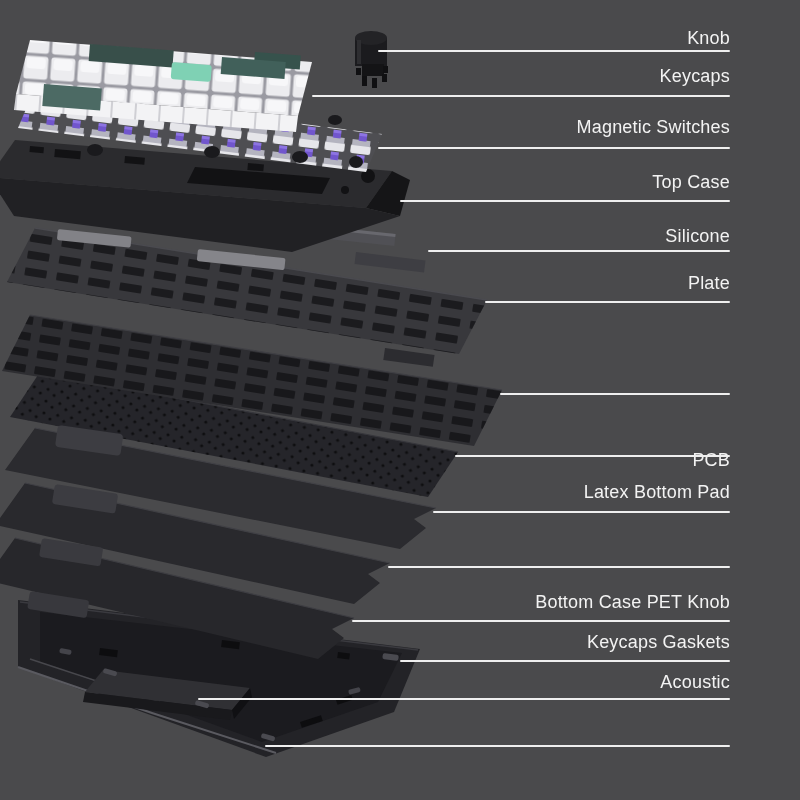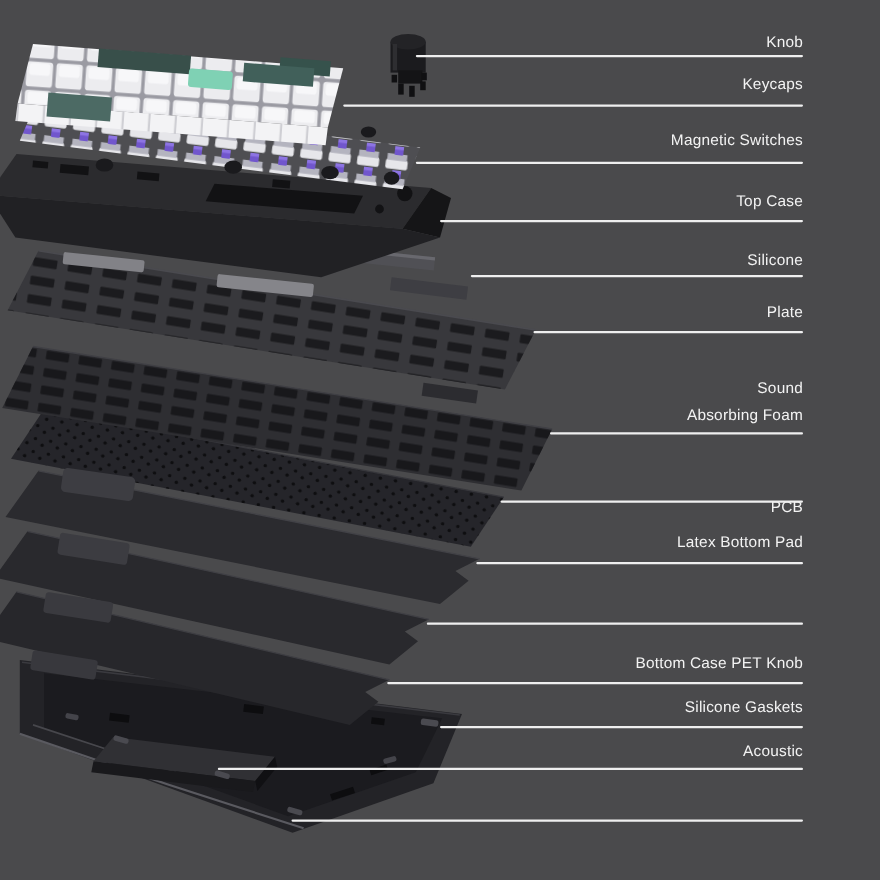--- a/index.html
+++ b/index.html
@@ -13,21 +13,21 @@
   }
   html,body{margin:0;padding:0;background:var(--background);}
   .stage{
     position:relative;width:800px;height:800px;margin:0 auto;
     background:var(--background);overflow:hidden;
     font-family:"Liberation Sans","DejaVu Sans",sans-serif;
   }
   .art{position:absolute;left:0;top:0;}
   .callout-label{
     position:absolute;right:70px;text-align:right;
-    color:var(--label-text);font-size:14px;font-weight:500;
+    color:var(--label-text);font-size:18px;font-weight:500;
     line-height:25px;white-space:pre-line;letter-spacing:.2px;
   }
   .leader{
     position:absolute;height:2px;border-radius:1px;
     background:var(--leader-line);
   }
 </style>
 </head>
 <body>
 
@@ -250,36 +250,34 @@
 
   <div class="callout-label" style="top:170px">Top Case</div>
   <div class="leader" style="top:200px;left:400px;width:330px"></div>
 
   <div class="callout-label" style="top:224px">Silicone</div>
   <div class="leader" style="top:250px;left:428px;width:302px"></div>
 
   <div class="callout-label" style="top:271px">Plate</div>
   <div class="leader" style="top:301px;left:485px;width:245px"></div>
 
-  <div class="callout-label" style="top:340px">Sound
-Absorbing Foam</div>
   <div class="leader" style="top:393px;left:500px;width:230px"></div>
 
   <div class="callout-label" style="top:448px">PCB</div>
   <div class="leader" style="top:455px;left:455px;width:275px"></div>
 
   <div class="callout-label" style="top:480px">Latex Bottom Pad</div>
   <div class="leader" style="top:511px;left:433px;width:297px"></div>
 
   <div class="leader" style="top:566px;left:388px;width:342px"></div>
 
   <div class="callout-label" style="top:590px">Bottom Case PET Knob</div>
   <div class="leader" style="top:620px;left:352px;width:378px"></div>
 
-  <div class="callout-label" style="top:630px">Silicone Gaskets</div>
+  <div class="callout-label" style="top:630px">Keycaps Gaskets</div>
   <div class="leader" style="top:660px;left:400px;width:330px"></div>
 
   <div class="callout-label" style="top:670px">Acoustic</div>
   <div class="leader" style="top:698px;left:198px;width:532px"></div>
 
   <div class="leader" style="top:745px;left:265px;width:465px"></div>
 
 </div>
 
 </body></html>

